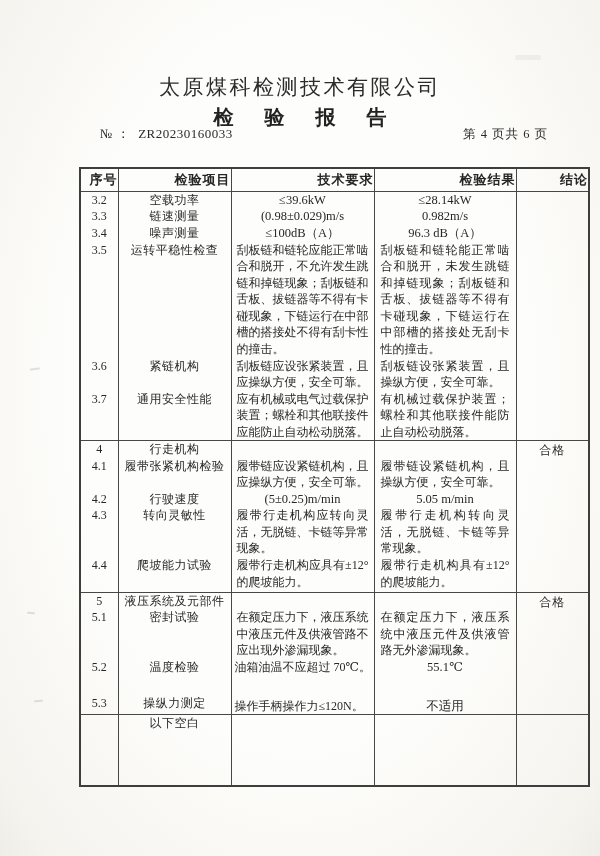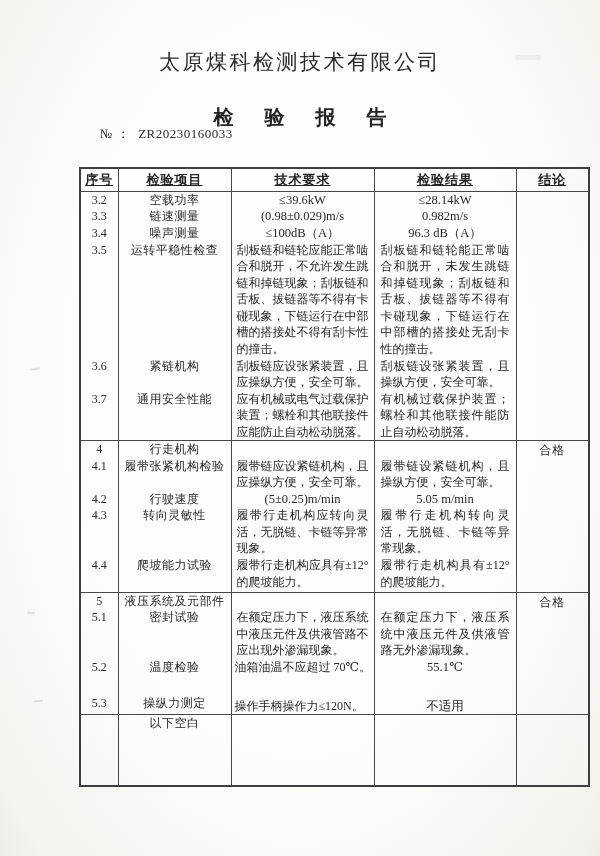--- a/index.html
+++ b/index.html
@@ -7,21 +7,21 @@
   body {
     font-family:"Liberation Serif","DejaVu Serif",serif;
     background:#e9e7e2;
   }
   .sheet {
     position:relative; width:600px; height:856px; overflow:hidden;
     background:radial-gradient(ellipse at 50% 45%, #fdfdfb 55%, #f5f3ee 92%, #efede7 100%);
     color:#262626;
   }
   .company {
-    position:absolute; top:48px; left:0; width:100%;
+    position:absolute; top:73px; left:0; width:100%;
     text-align:center; font-size:21px; letter-spacing:2.5px; color:#2b2b2b;
   }
   .title {
     position:absolute; top:104px; left:0; width:100%;
     text-align:center; font-size:20px; font-weight:bold;
     letter-spacing:13px; text-indent:13px; color:#222;
   }
   .meta {
     position:absolute; top:125px; left:79px; width:509px;
     display:flex; justify-content:space-between; align-items:flex-end;
@@ -30,22 +30,22 @@
   .meta .no-wrap { padding-left:21px; letter-spacing:0.5px; }
   .meta .no-label { margin-right:8px; }
   .meta .pg { padding-right:40px; font-size:12.5px; letter-spacing:1px; }
 
   table.report {
     position:absolute; top:167px; left:79px; width:509px;
     border-collapse:collapse; table-layout:fixed;
     border:2px solid #3e3e3e;
   }
   table.report th {
-    height:23px; font-size:13px; font-weight:bold; text-align:center;
-    border:1.5px solid #474747; color:#252525; letter-spacing:1px;text-decoration:underline;
+    height:23px; font-size:13px; font-weight:bold; text-align:right;
+    border:1.5px solid #474747; color:#252525; letter-spacing:1px;
   }
   table.report td {
     border-left:1.5px solid #474747; border-right:1.5px solid #474747;
     vertical-align:top; font-size:12px; line-height:16.5px;
     color:#272727; word-break:break-all;
   }
   tr.sec-start td { border-top:1.5px solid #474747; }
   tr.vbottom td { vertical-align:bottom; padding-bottom:3px; }
   .c-no   { text-align:center; }
   .c-item { text-align:center; letter-spacing:0.5px; }
@@ -71,20 +71,21 @@
   <div class="artifact a3"></div>
   <div class="artifact a4"></div>
 
   <div class="company">太原煤科检测技术有限公司</div>
   <div class="title">检 验 报 告</div>
 
   <div class="meta">
     <div class="no-wrap">
       <span class="no-label">№ ：</span><span>ZR20230160033</span>
     </div>
+    <div class="pg">第 4 页共 6 页</div>
   </div>
 
   <table class="report">
     <colgroup>
       <col style="width:38px">
         <col style="width:113px">
         <col style="width:143px">
         <col style="width:142px">
         <col style="width:73px">
     </colgroup>

